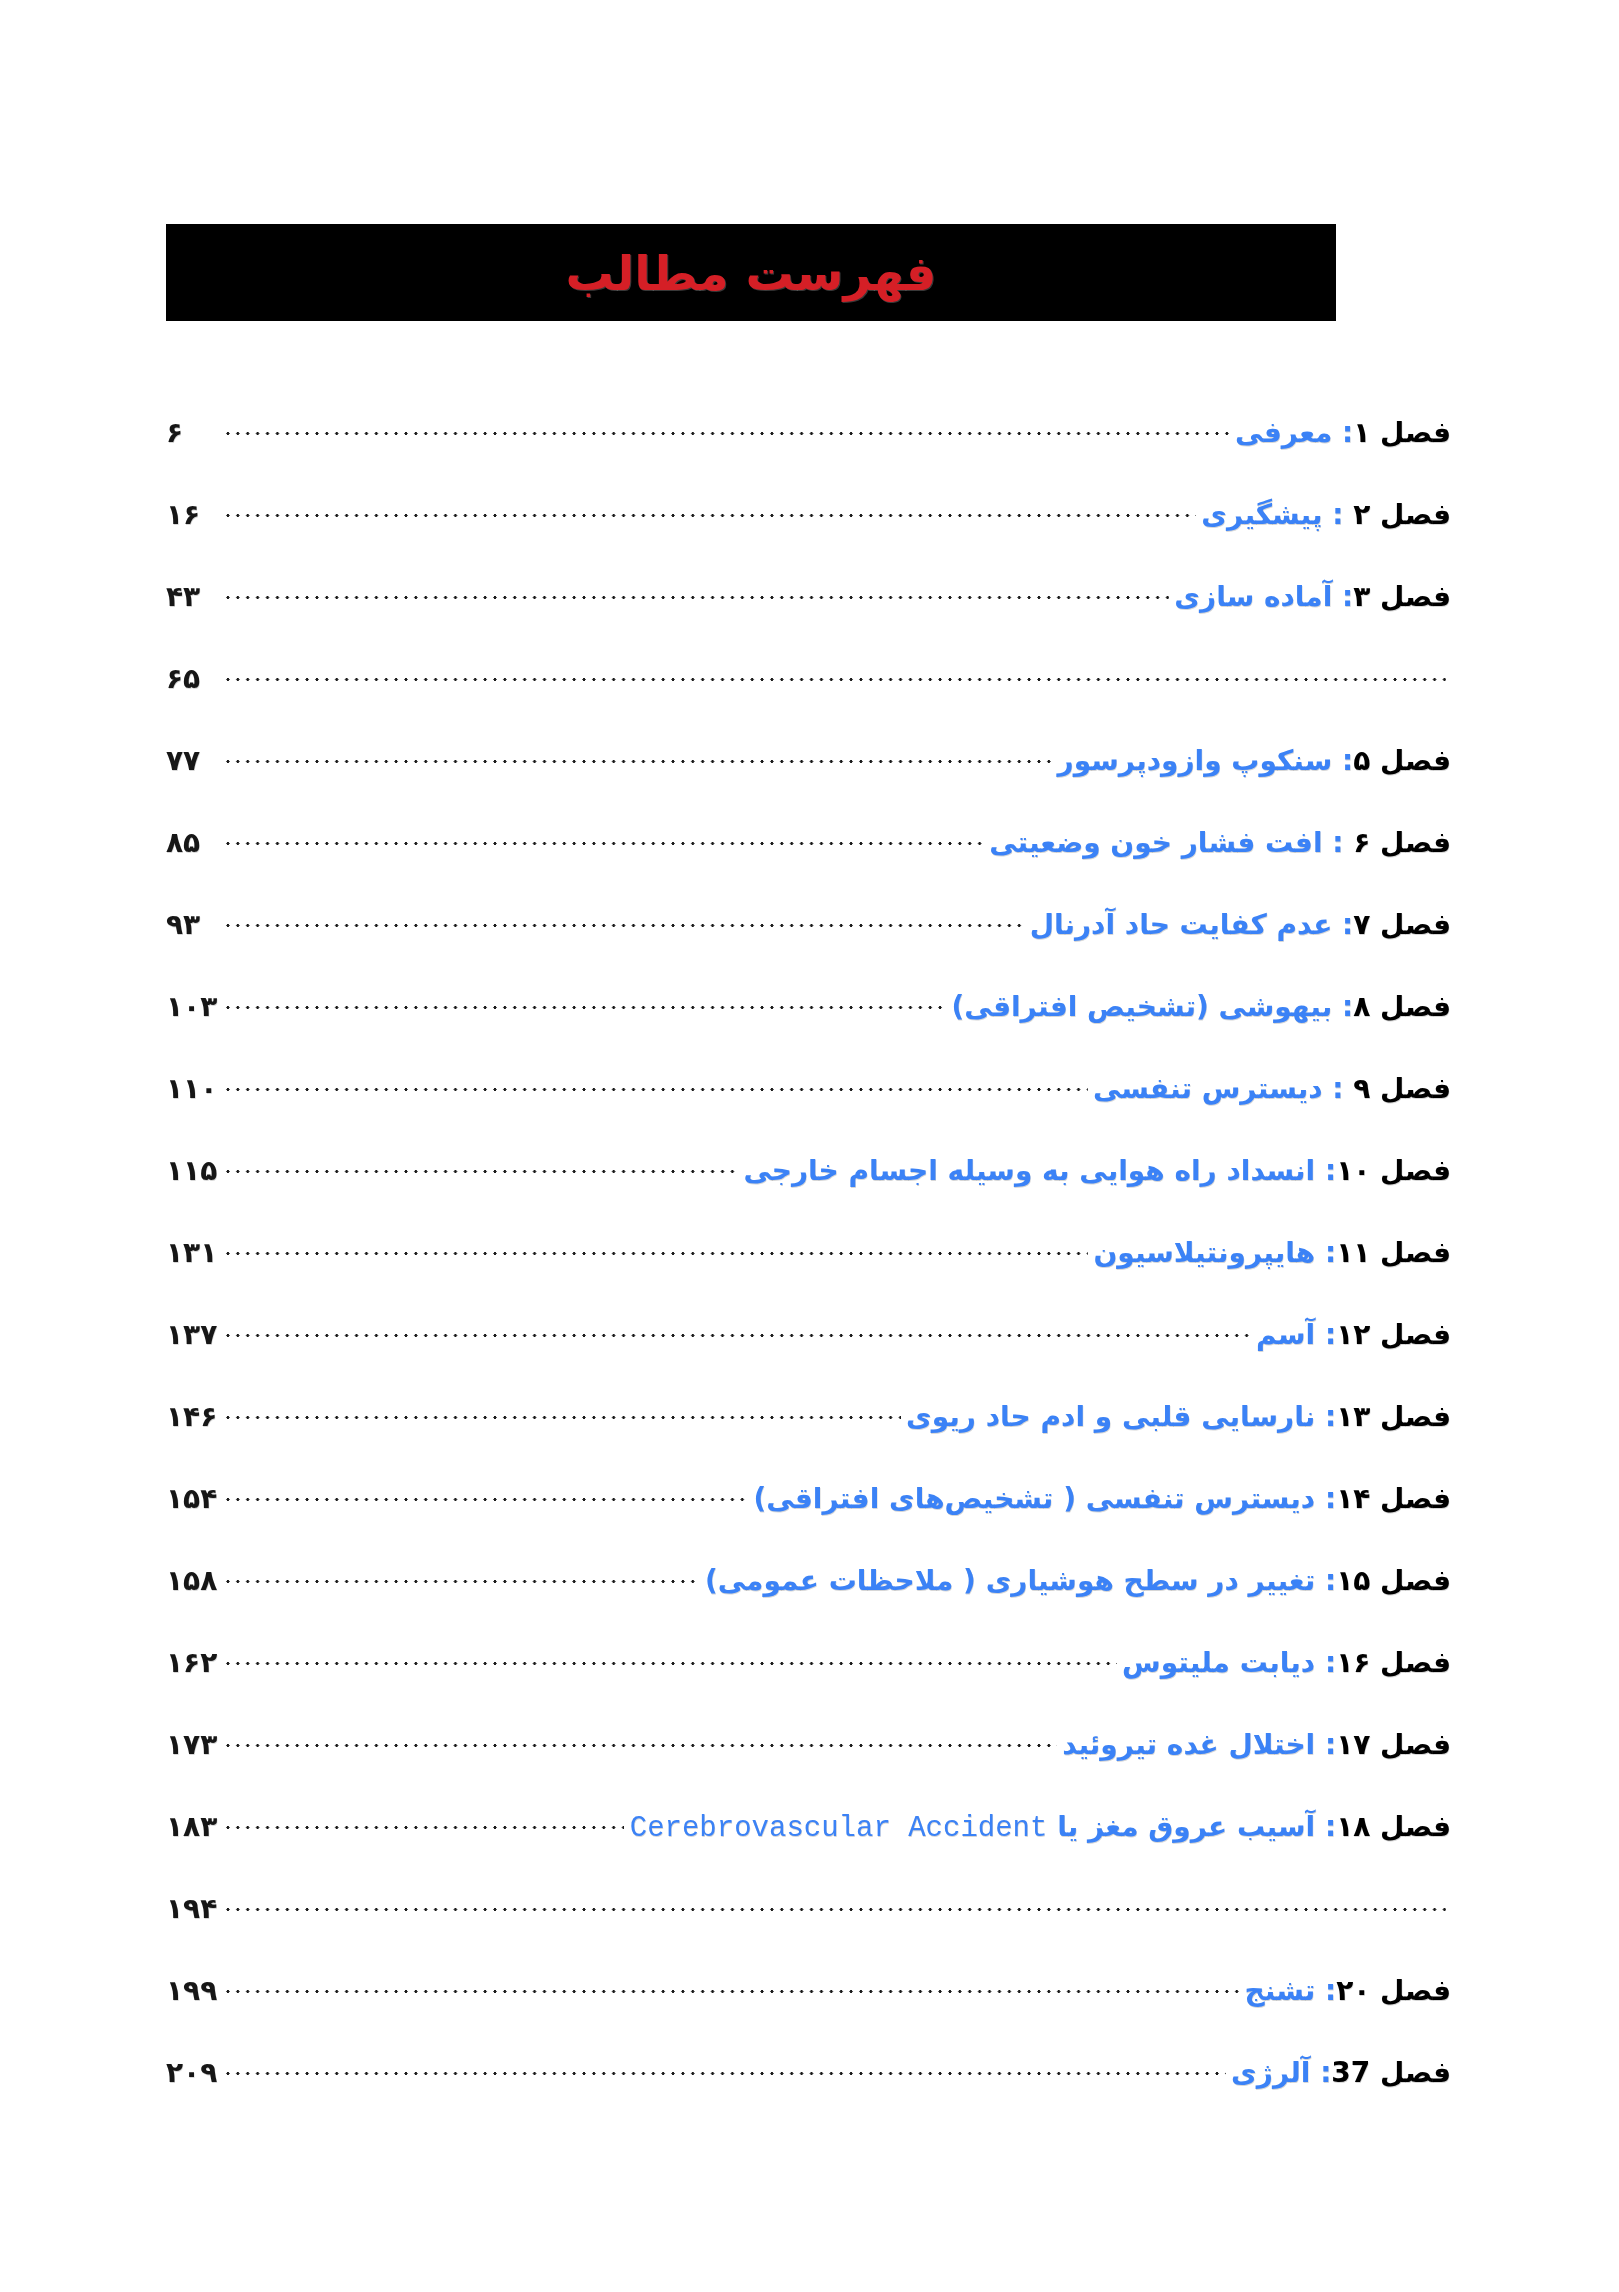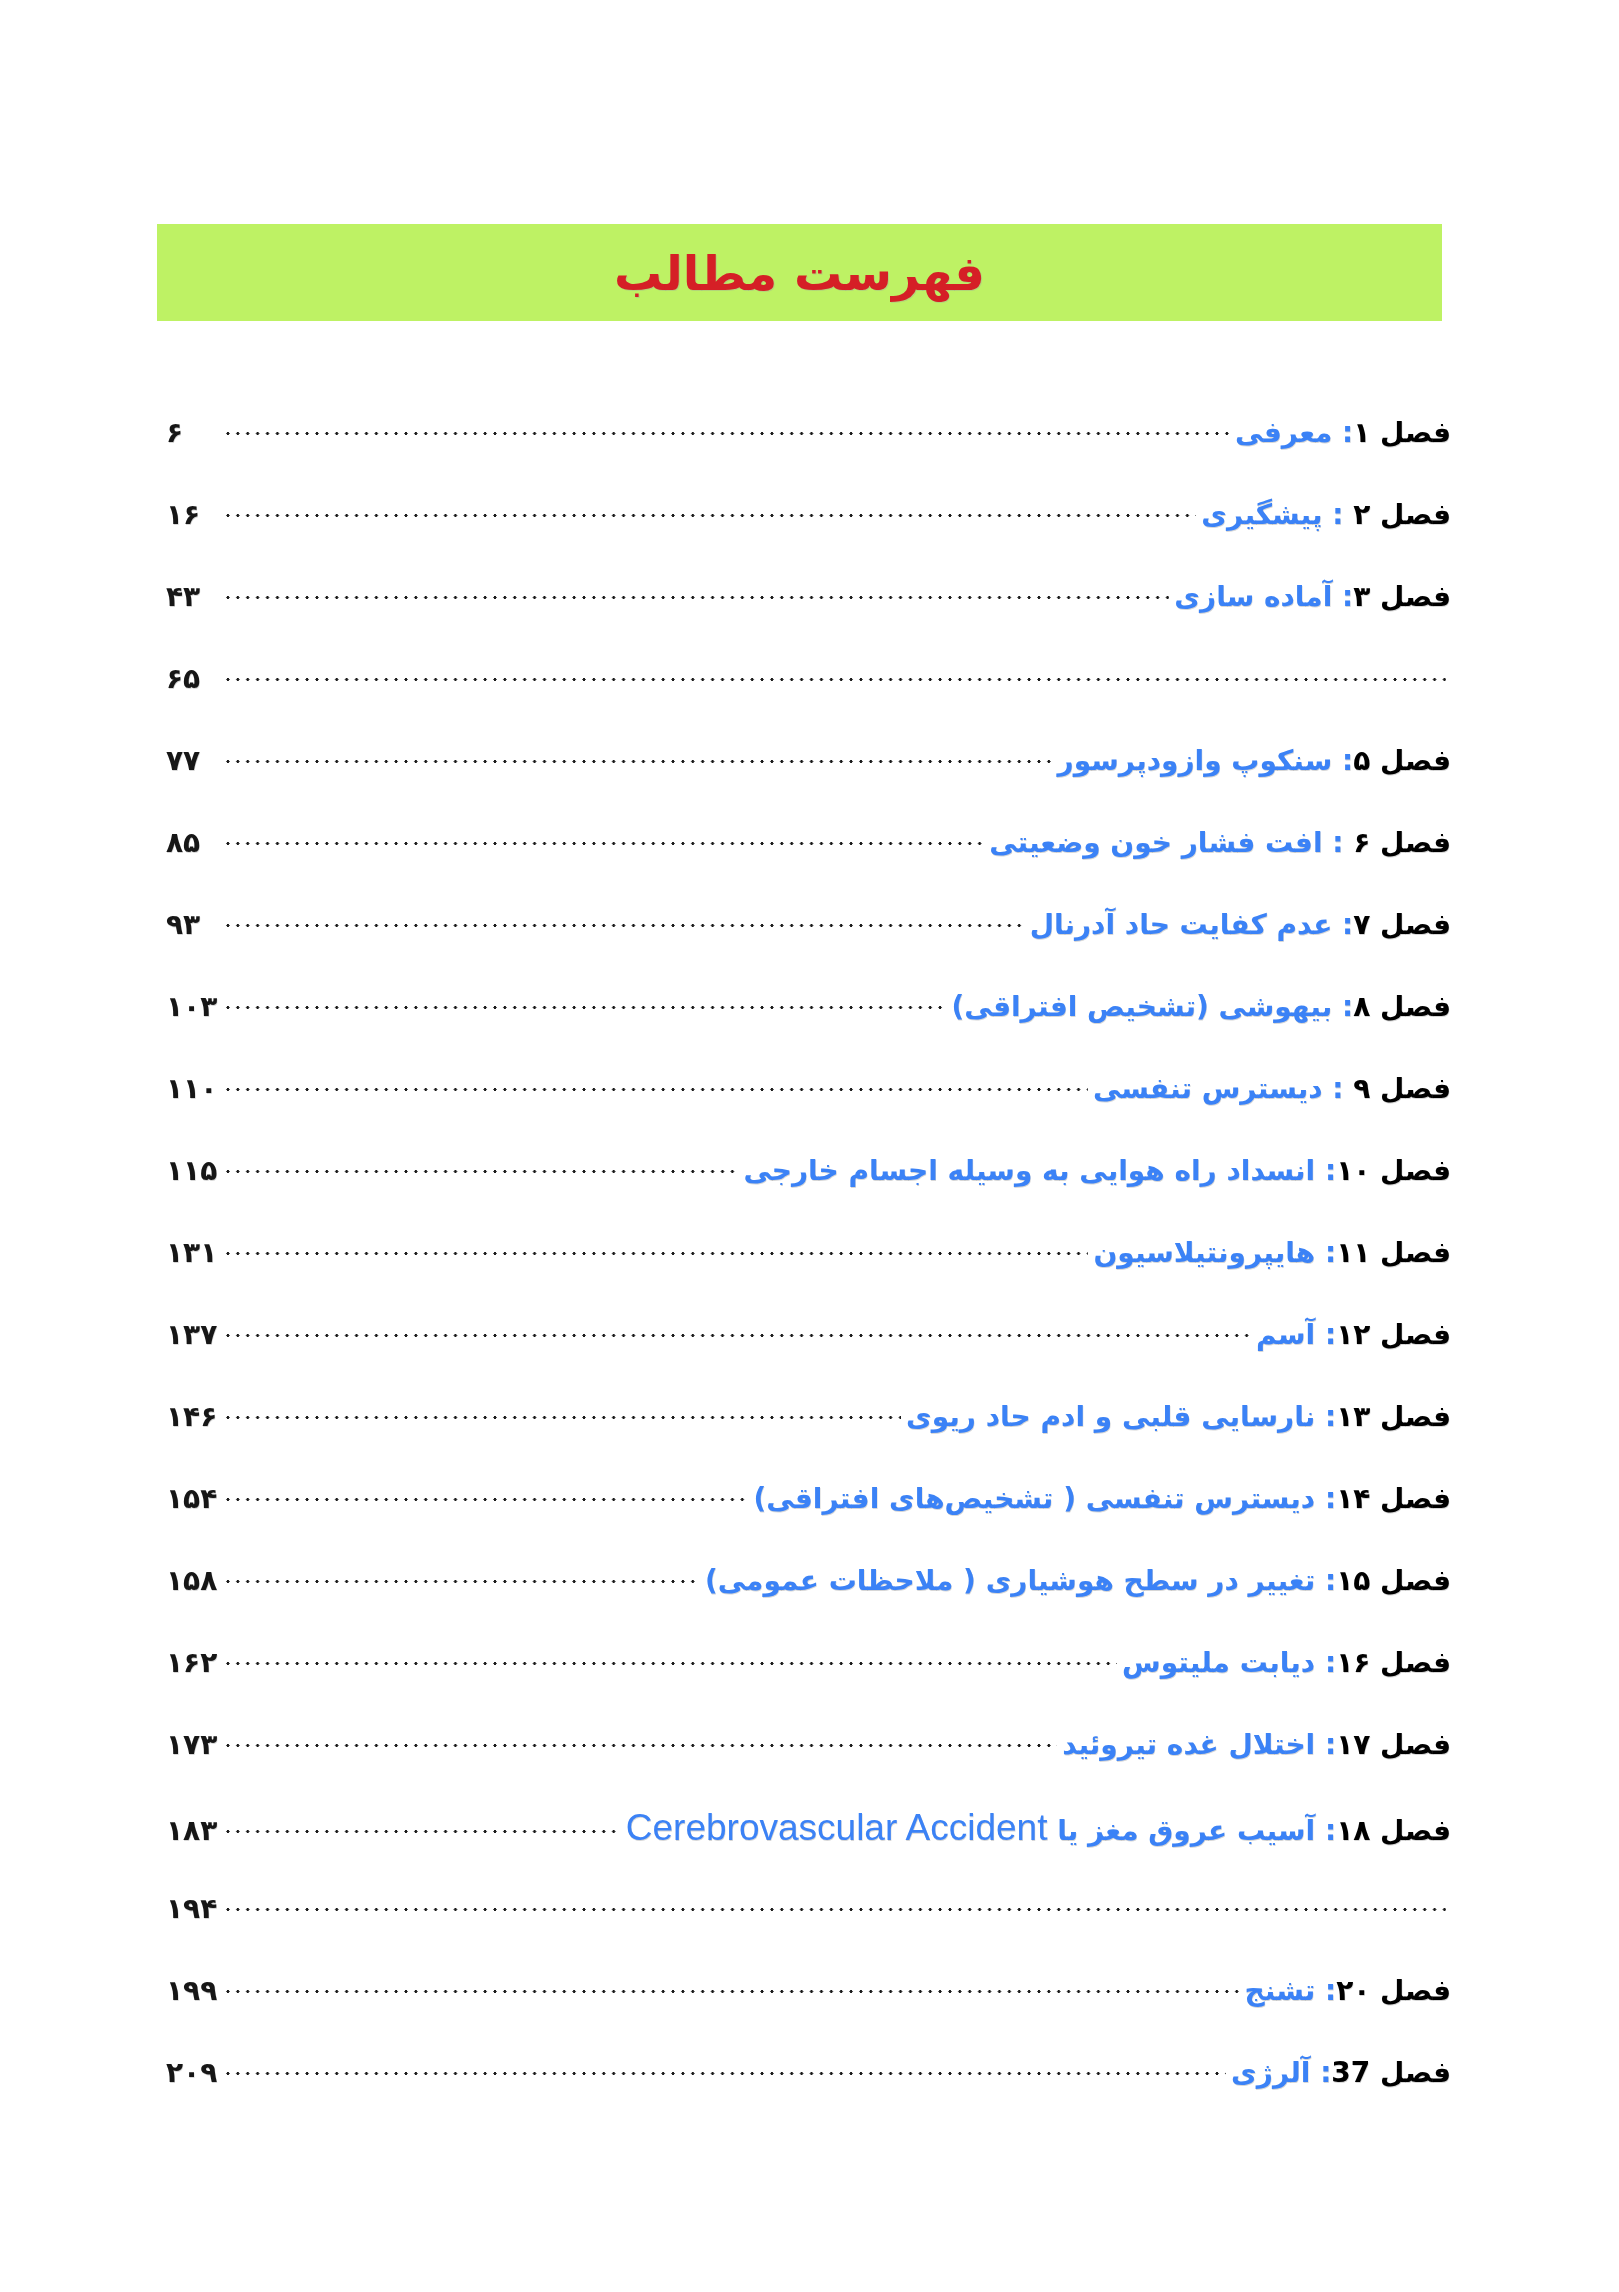--- a/index.html
+++ b/index.html
@@ -17,25 +17,25 @@
 
   #page {
     position: absolute;
     inset: 0;
     background: #ffffff;
   }
 
   
   .toc-header-band {
     position: absolute;
-    left: 157px;
+    left: 166px;
     top: 224px;
-    width: 1285px;
+    width: 1170px;
     height: 97px;
-    background: #bef264;
+    background: #000000;
     display: flex;
     align-items: center;
     justify-content: center;
   }
   .toc-header-title {
     font-size: 48px;
     font-weight: bold;
     color: #d51f26;
     letter-spacing: 0px;
     line-height: 1;
@@ -72,23 +72,23 @@
     white-space: nowrap;
     text-shadow: 0.5px 0.5px 0 rgba(120,120,120,0.30);
   }
   .chapter-label {
     color: #000000;
   }
   .chapter-title {
     color: #3b82f6;
   }
   .chapter-title .latin {
-    font-family: Liberation Sans, sans-serif;
+    font-family: Liberation Mono, monospace;
     font-weight: normal;
-    font-size: 37px;
+    font-size: 29px;
     direction: ltr;
     unicode-bidi: embed;
   }
 
   .toc-leader {
     flex: 1 1 auto;
     overflow: hidden;
     position: relative;
     height: 28px;
     margin: 0 5.4px;

